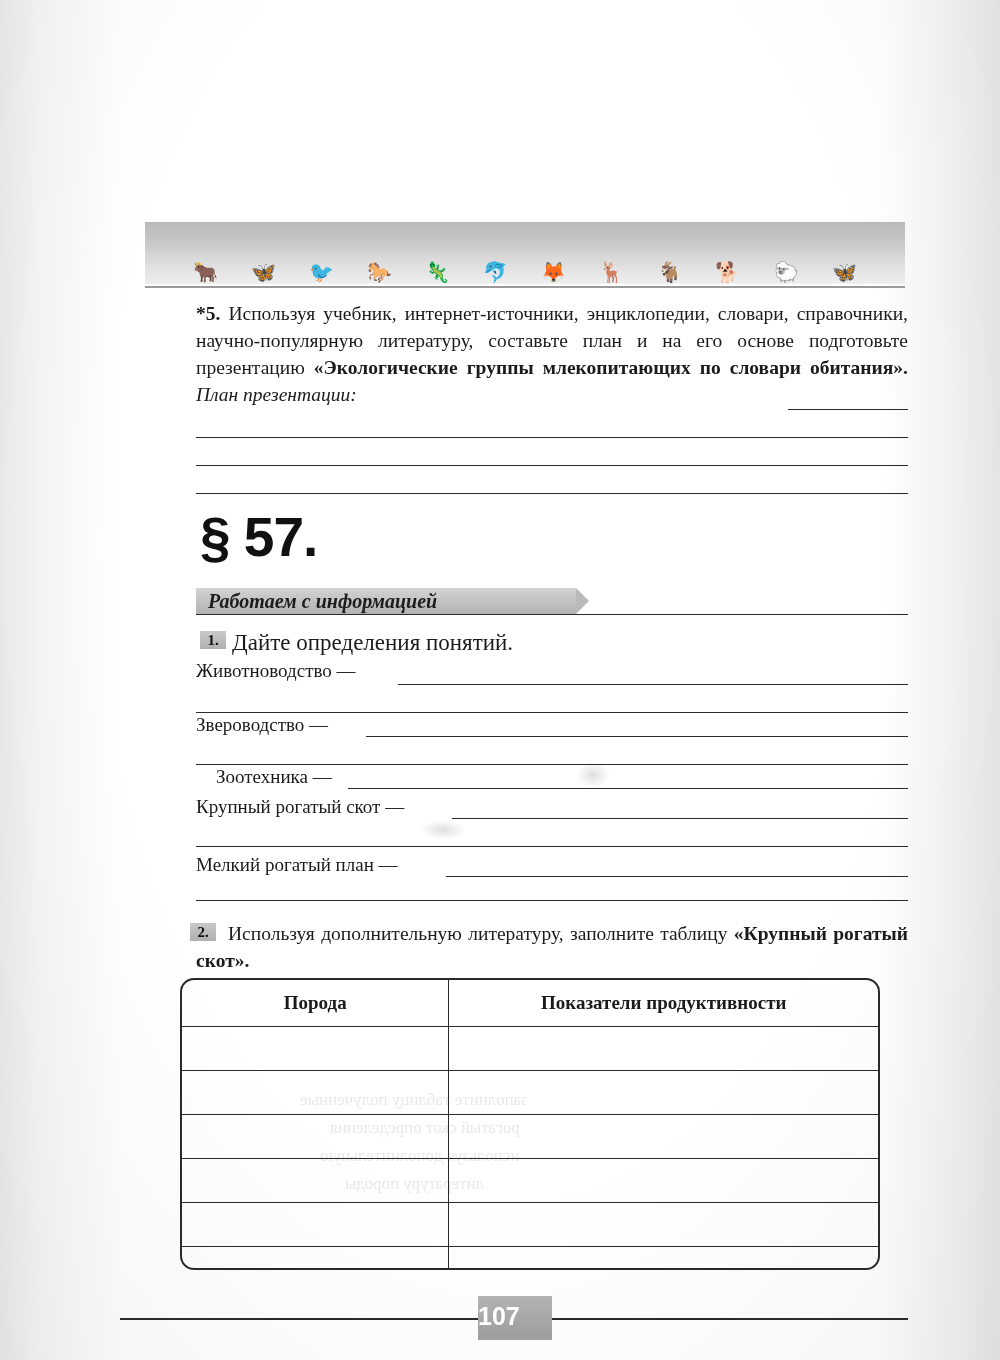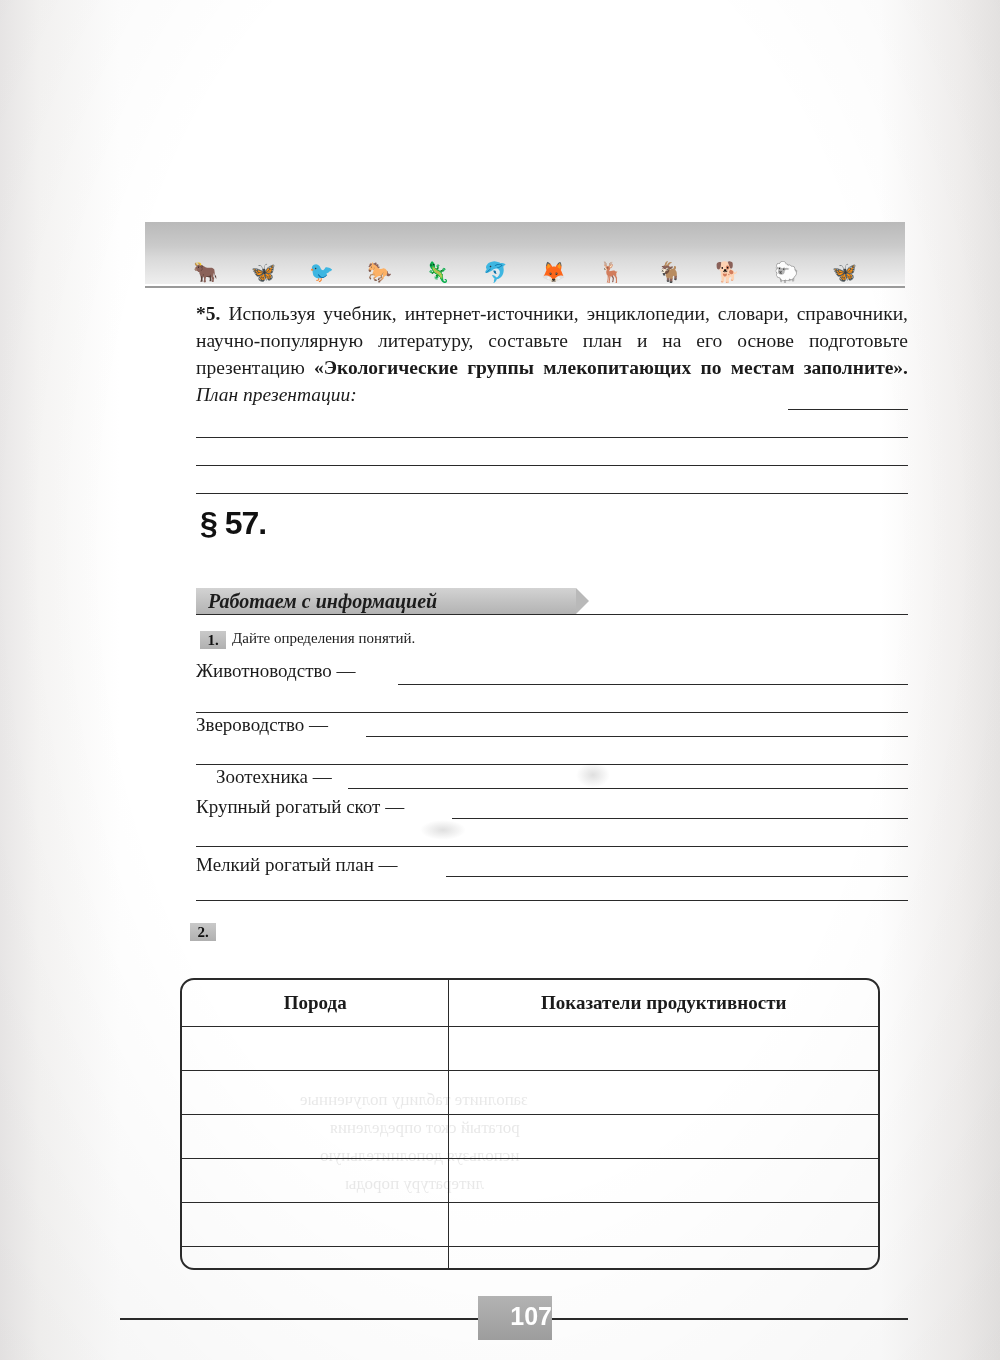--- a/index.html
+++ b/index.html
@@ -60,21 +60,21 @@
 
   
   .rule{
     position:absolute;height:1px;background:#2a2a2a;
   }
 
   
   .para-sign{
     position:absolute;left:200px;top:505px;
     font-family:"Liberation Sans", sans-serif;
-    font-weight:bold;font-size:32px;letter-spacing:-1px;color:#111;
+    font-weight:bold;font-size:55px;letter-spacing:-1px;color:#111;
   }
   .sec-title{
     position:absolute;left:355px;top:528px;
     font-family:"Liberation Sans", sans-serif;
     font-size:27px;color:#111;letter-spacing:.2px;
   }
 
   
   .ribbon{
     position:absolute;left:196px;top:588px;width:380px;height:26px;
@@ -93,21 +93,21 @@
   .ribbon-rule{position:absolute;left:196px;top:614px;width:712px;height:1px;background:#2a2a2a;}
 
   
   .marker{
     position:absolute;width:26px;height:18px;
     background:linear-gradient(180deg,#c9c9c9,#b0b0b0);
     font-family:"Liberation Serif", serif;font-weight:bold;font-size:15px;
     color:#111;text-align:center;line-height:18px;
   }
 
-  .q1txt{position:absolute;left:232px;top:630px;font-size:15px;text-align:right;}
+  .q1txt{position:absolute;left:232px;top:630px;font-size:23px;text-align:right;}
   .term{position:absolute;font-size:19px;}
 
   .q2{
     position:absolute;left:196px;top:920px;width:712px;
     font-size:19.5px;line-height:27px;text-align:justify;
   }
 
   
   .tbl{
     position:absolute;left:180px;top:978px;width:700px;height:292px;
@@ -128,21 +128,21 @@
   .tbl tr:last-child td{border-bottom:none;}
 
   
   .foot-rule-l{position:absolute;left:120px;top:1318px;width:370px;height:2px;background:#2a2a2a;}
   .foot-rule-r{position:absolute;left:552px;top:1318px;width:356px;height:2px;background:#2a2a2a;}
   .pagebox{
     position:absolute;left:478px;top:1296px;width:74px;height:44px;
     background:linear-gradient(180deg,#b3b3b3,#9d9d9d);
   }
   .pagenum{
-    position:absolute;left:478px;top:1302px;width:74px;text-align:right;
+    position:absolute;left:478px;top:1302px;width:74px;text-align:left;
     font-family:"Liberation Sans", sans-serif;font-weight:bold;font-size:25px;color:#fff;
   }
 
   
   .ghost{
     position:absolute;color:rgba(120,120,120,.17);
     font-family:"Liberation Serif",serif;font-size:17px;
     transform:scaleX(-1);pointer-events:none;user-select:none;
   }
   .smudge{
@@ -178,21 +178,21 @@
       <span class="animal">🐐</span>
       <span class="animal">🐕</span>
       <span class="animal">🐑</span>
       <span class="animal">🦋</span>
     </div>
   </div>
   <div class="band-underline"></div>
 
   <div class="blk task5">
     <span class="task-num">*5.</span>
-    <span>Используя учебник, интернет-источники, энциклопедии, словари, справочники, научно-популярную литературу, составьте план и на его основе подготовьте презентацию </span><span class="bold">«Экологические группы млекопитающих по местам заполните».</span><span class="ital"> План презентации:</span>
+    <span>Используя учебник, интернет-источники, энциклопедии, словари, справочники, научно-популярную литературу, составьте план и на его основе подготовьте презентацию </span><span class="bold">«Экологические группы млекопитающих по словари обитания».</span><span class="ital"> План презентации:</span>
   </div>
 
   <div class="rule" style="left:788px;top:409px;width:120px;"></div>
   <div class="rule" style="left:196px;top:437px;width:712px;"></div>
   <div class="rule" style="left:196px;top:465px;width:712px;"></div>
   <div class="rule" style="left:196px;top:493px;width:712px;"></div>
 
   <div class="para-sign">§ 57.</div>
 
   <div class="ribbon"></div>
@@ -215,20 +215,23 @@
 
   <div class="term" style="left:196px;top:796px;">Крупный рогатый скот —</div>
   <div class="rule" style="left:452px;top:818px;width:456px;"></div>
   <div class="rule" style="left:196px;top:846px;width:712px;"></div>
 
   <div class="term" style="left:196px;top:854px;">Мелкий рогатый план —</div>
   <div class="rule" style="left:446px;top:876px;width:462px;"></div>
   <div class="rule" style="left:196px;top:900px;width:712px;"></div>
 
   <div class="marker" style="left:190px;top:923px;">2.</div>
+  <div class="q2">
+    <span style="display:inline-block;width:32px;"></span><span>Используя дополнительную литературу, заполните таблицу </span><span class="bold">«Крупный рогатый скот».</span>
+  </div>
 
   <div class="tbl">
     <table>
       <thead>
         <tr>
           <th>Порода</th>
           <th>Показатели продуктивности</th>
         </tr>
       </thead>
       <tbody>

